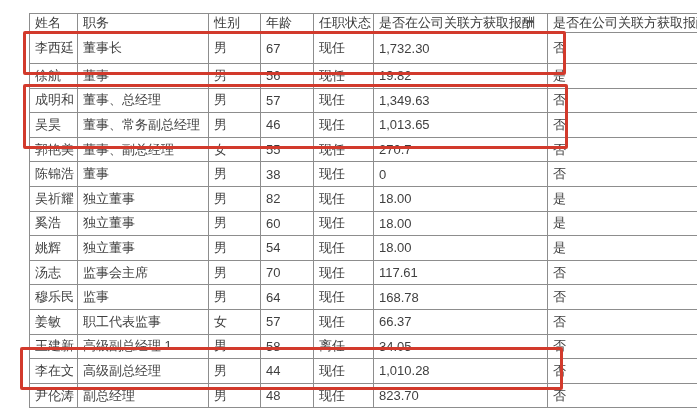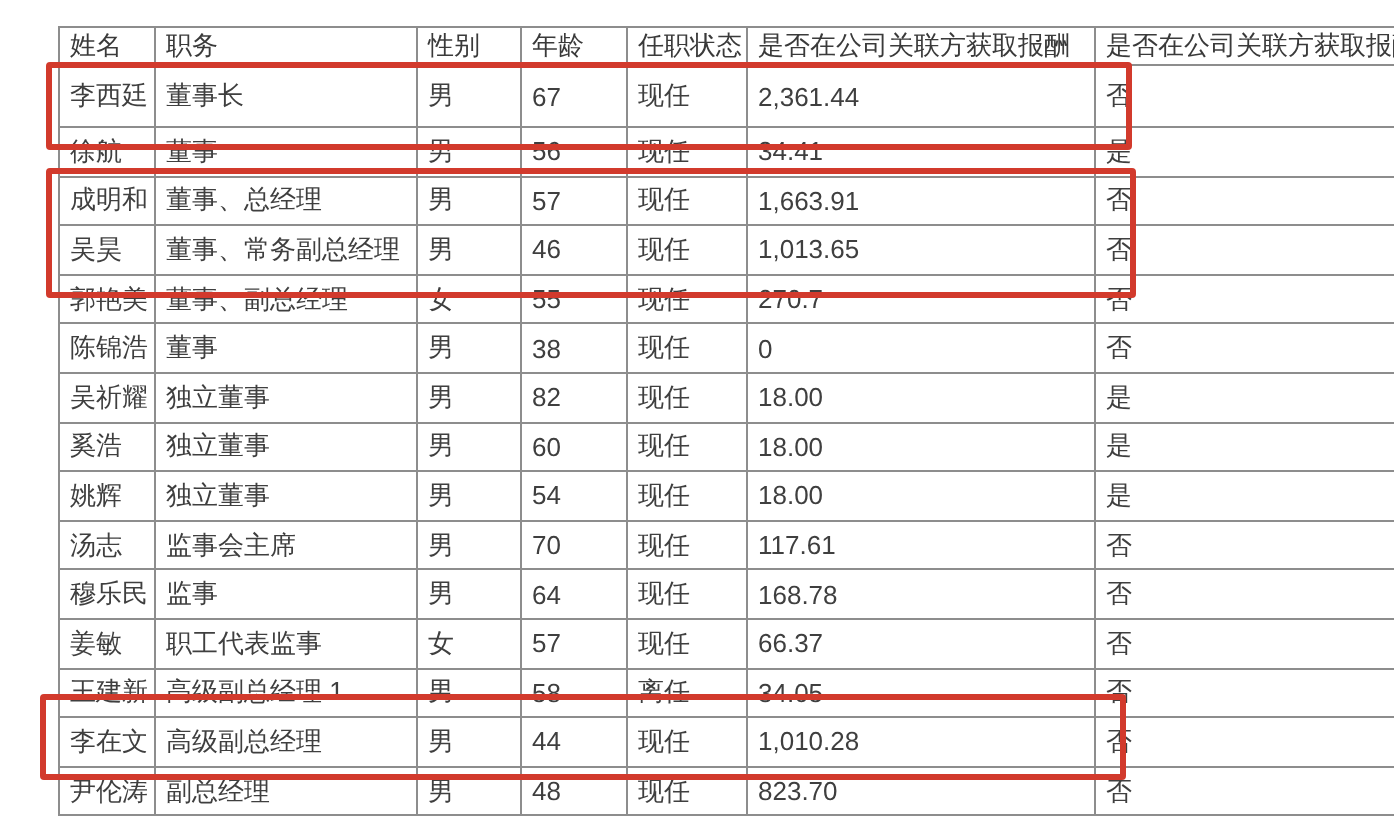--- a/index.html
+++ b/index.html
@@ -69,39 +69,39 @@
           <th>是否在公司关联方获取报酬</th>
         </tr>
       </thead>
     <tbody>
         <tr>
           <td>李西廷</td>
           <td>董事长</td>
           <td>男</td>
           <td>67</td>
           <td>现任</td>
-          <td>2,361.44</td>
+          <td>1,732.30</td>
           <td>否</td>
         </tr>
         <tr>
           <td>徐航</td>
           <td>董事</td>
           <td>男</td>
           <td>56</td>
           <td>现任</td>
-          <td>34.41</td>
+          <td>19.82</td>
           <td>是</td>
         </tr>
         <tr>
           <td>成明和</td>
           <td>董事、总经理</td>
           <td>男</td>
           <td>57</td>
           <td>现任</td>
-          <td>1,663.91</td>
+          <td>1,349.63</td>
           <td>否</td>
         </tr>
         <tr>
           <td>吴昊</td>
           <td>董事、常务副总经理</td>
           <td>男</td>
           <td>46</td>
           <td>现任</td>
           <td>1,013.65</td>
           <td>否</td>

